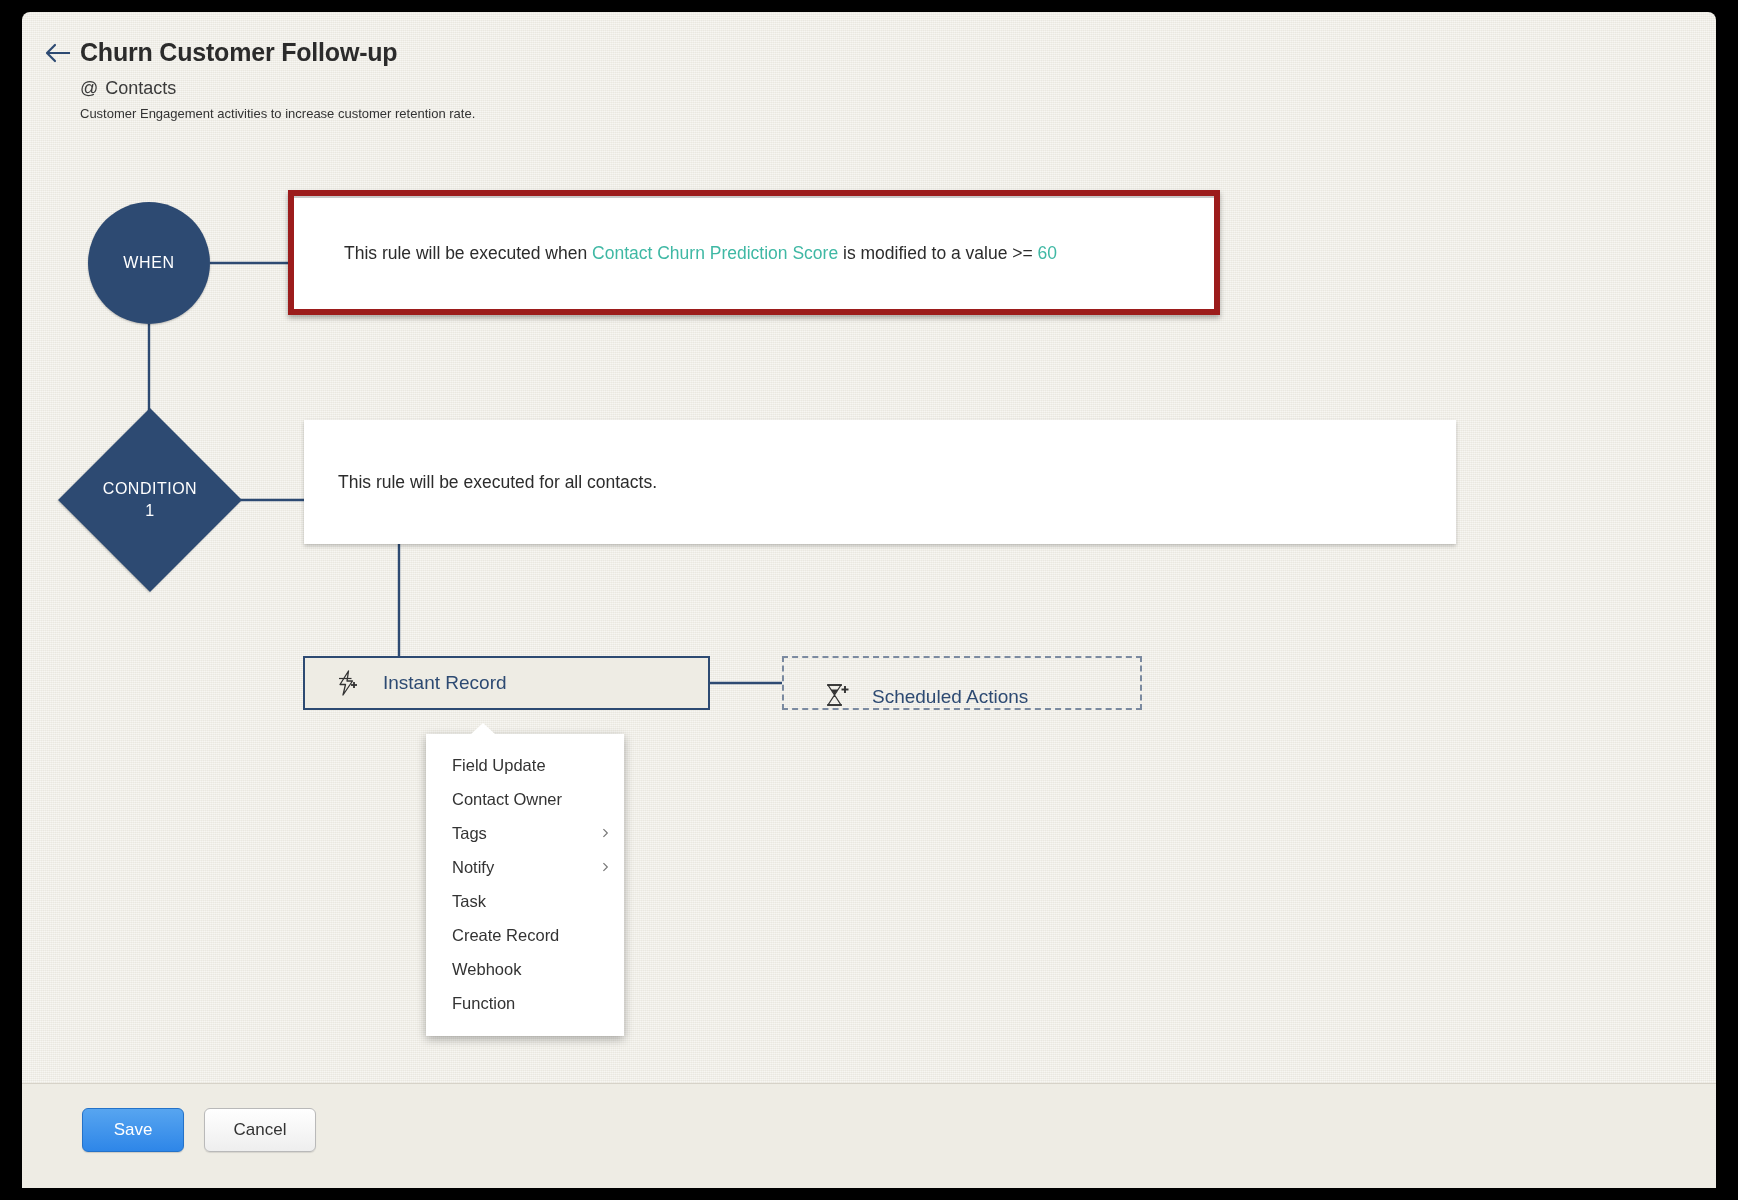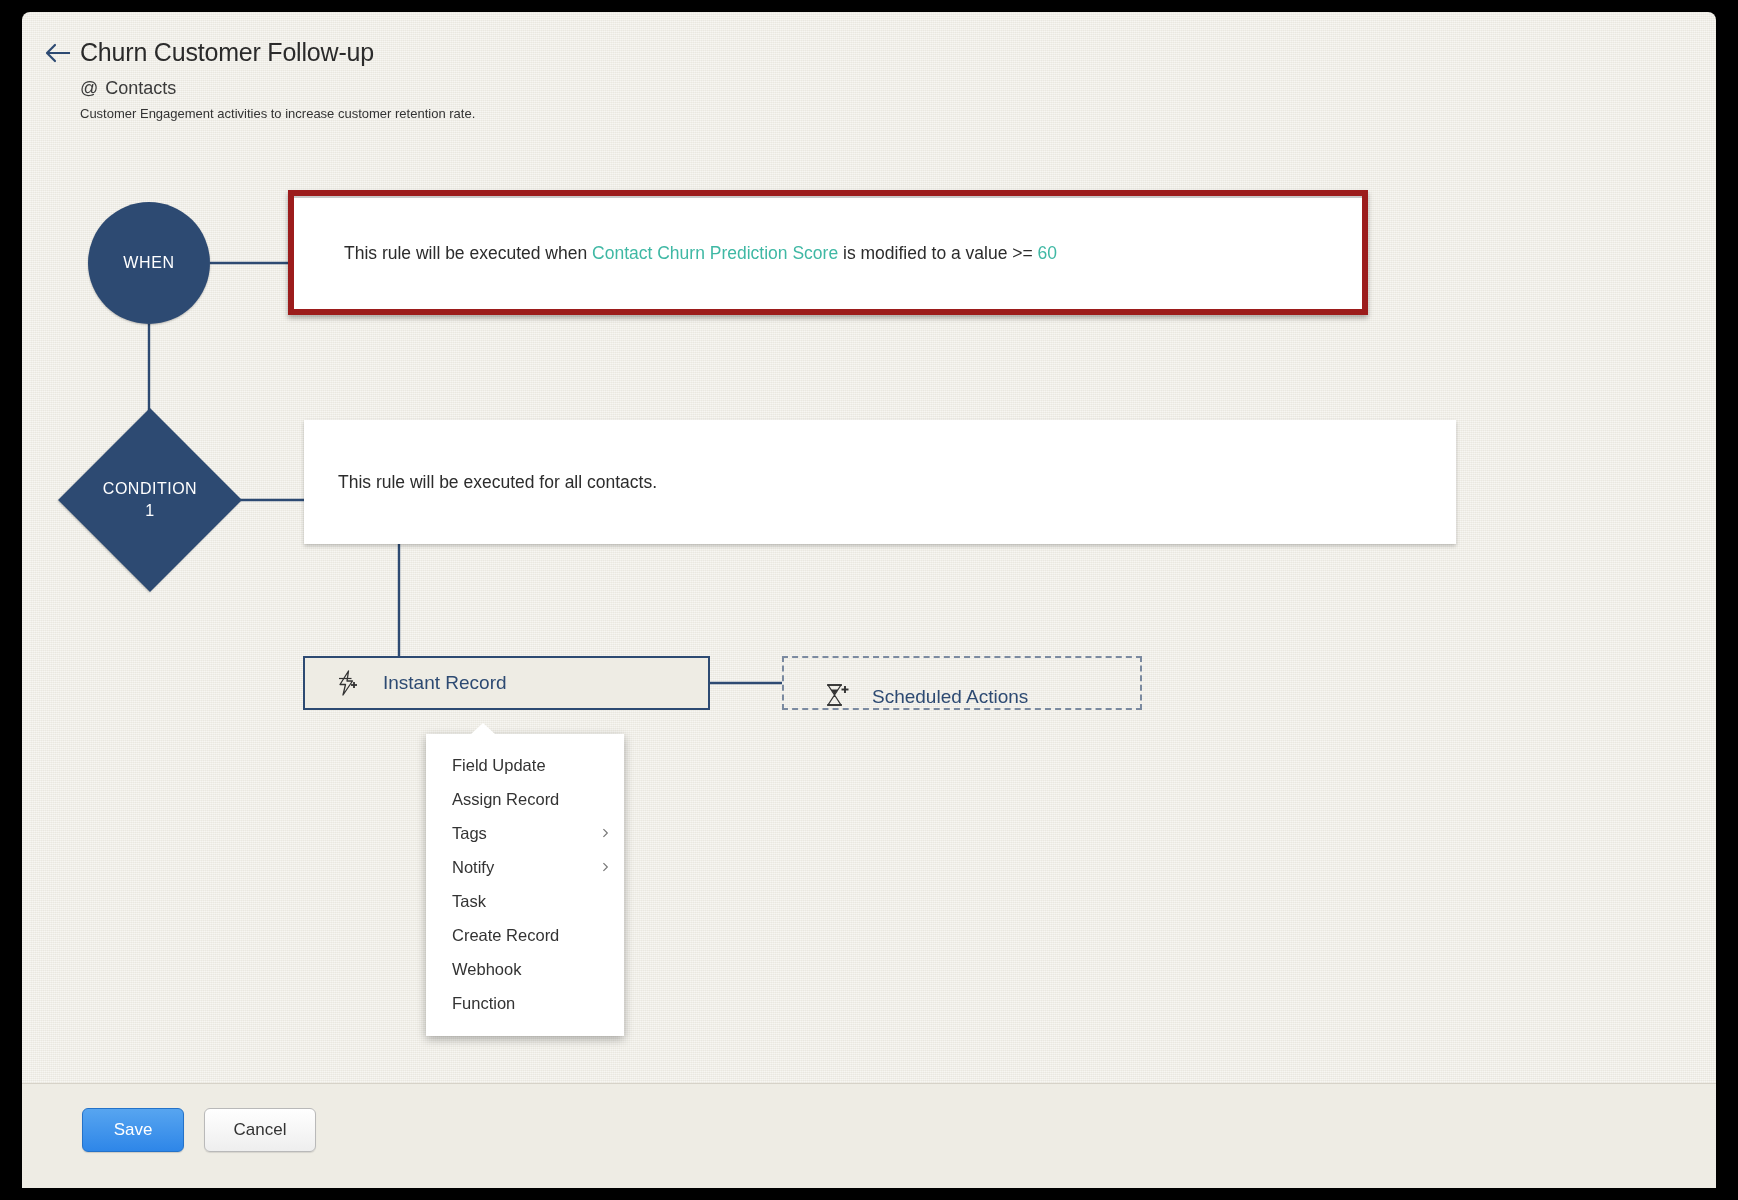--- a/index.html
+++ b/index.html
@@ -51,21 +51,21 @@
     top: 28px;
     width: 30px;
     height: 26px;
     cursor: pointer;
   }
   #page-title {
     position: absolute;
     left: 58px;
     top: 26px;
     font-size: 25px;
-    font-weight: normal;
+    font-weight: bold;
     color: #2b2b2b;
     letter-spacing: -0.2px;
     white-space: nowrap;
   }
   #module-line {
     position: absolute;
     left: 58px;
     top: 66px;
     font-size: 18px;
     color: #3b3b3b;
@@ -109,21 +109,21 @@
     font-size: 16px;
     letter-spacing: 0.6px;
     box-shadow: 0 1px 2px rgba(0,0,0,0.22);
   }
 
   
   #when-panel {
     position: absolute;
     left: 266px;
     top: 178px;
-    width: 1080px;
+    width: 932px;
     height: 125px;
     border: 6px solid #9c1c1c;
     background: #ffffff;
     box-sizing: border-box;
     box-shadow: 0 3px 5px rgba(0,0,0,0.30);
     display: flex;
     align-items: center;
   }
   #when-panel-inner {
     border-top: 2px solid #c8c8c8;
@@ -405,21 +405,21 @@
       <span class="action-label">Scheduled Actions</span>
     </div>
 
     <div id="actions-menu">
       <div id="menu-pointer"></div>
       <div id="menu-list">
           <div class="menu-item">
             <span>Field Update</span>
           </div>
           <div class="menu-item">
-            <span>Assign Record</span>
+            <span>Contact Owner</span>
           </div>
           <div class="menu-item">
             <span>Tags</span>
             <svg class="chev" viewBox="0 0 10 10">
               <polyline points="3,1 7,5 3,9" fill="none" stroke="#777777" stroke-width="1.3" stroke-linecap="round" stroke-linejoin="round"></polyline>
             </svg>
           </div>
           <div class="menu-item">
             <span>Notify</span>
             <svg class="chev" viewBox="0 0 10 10">

